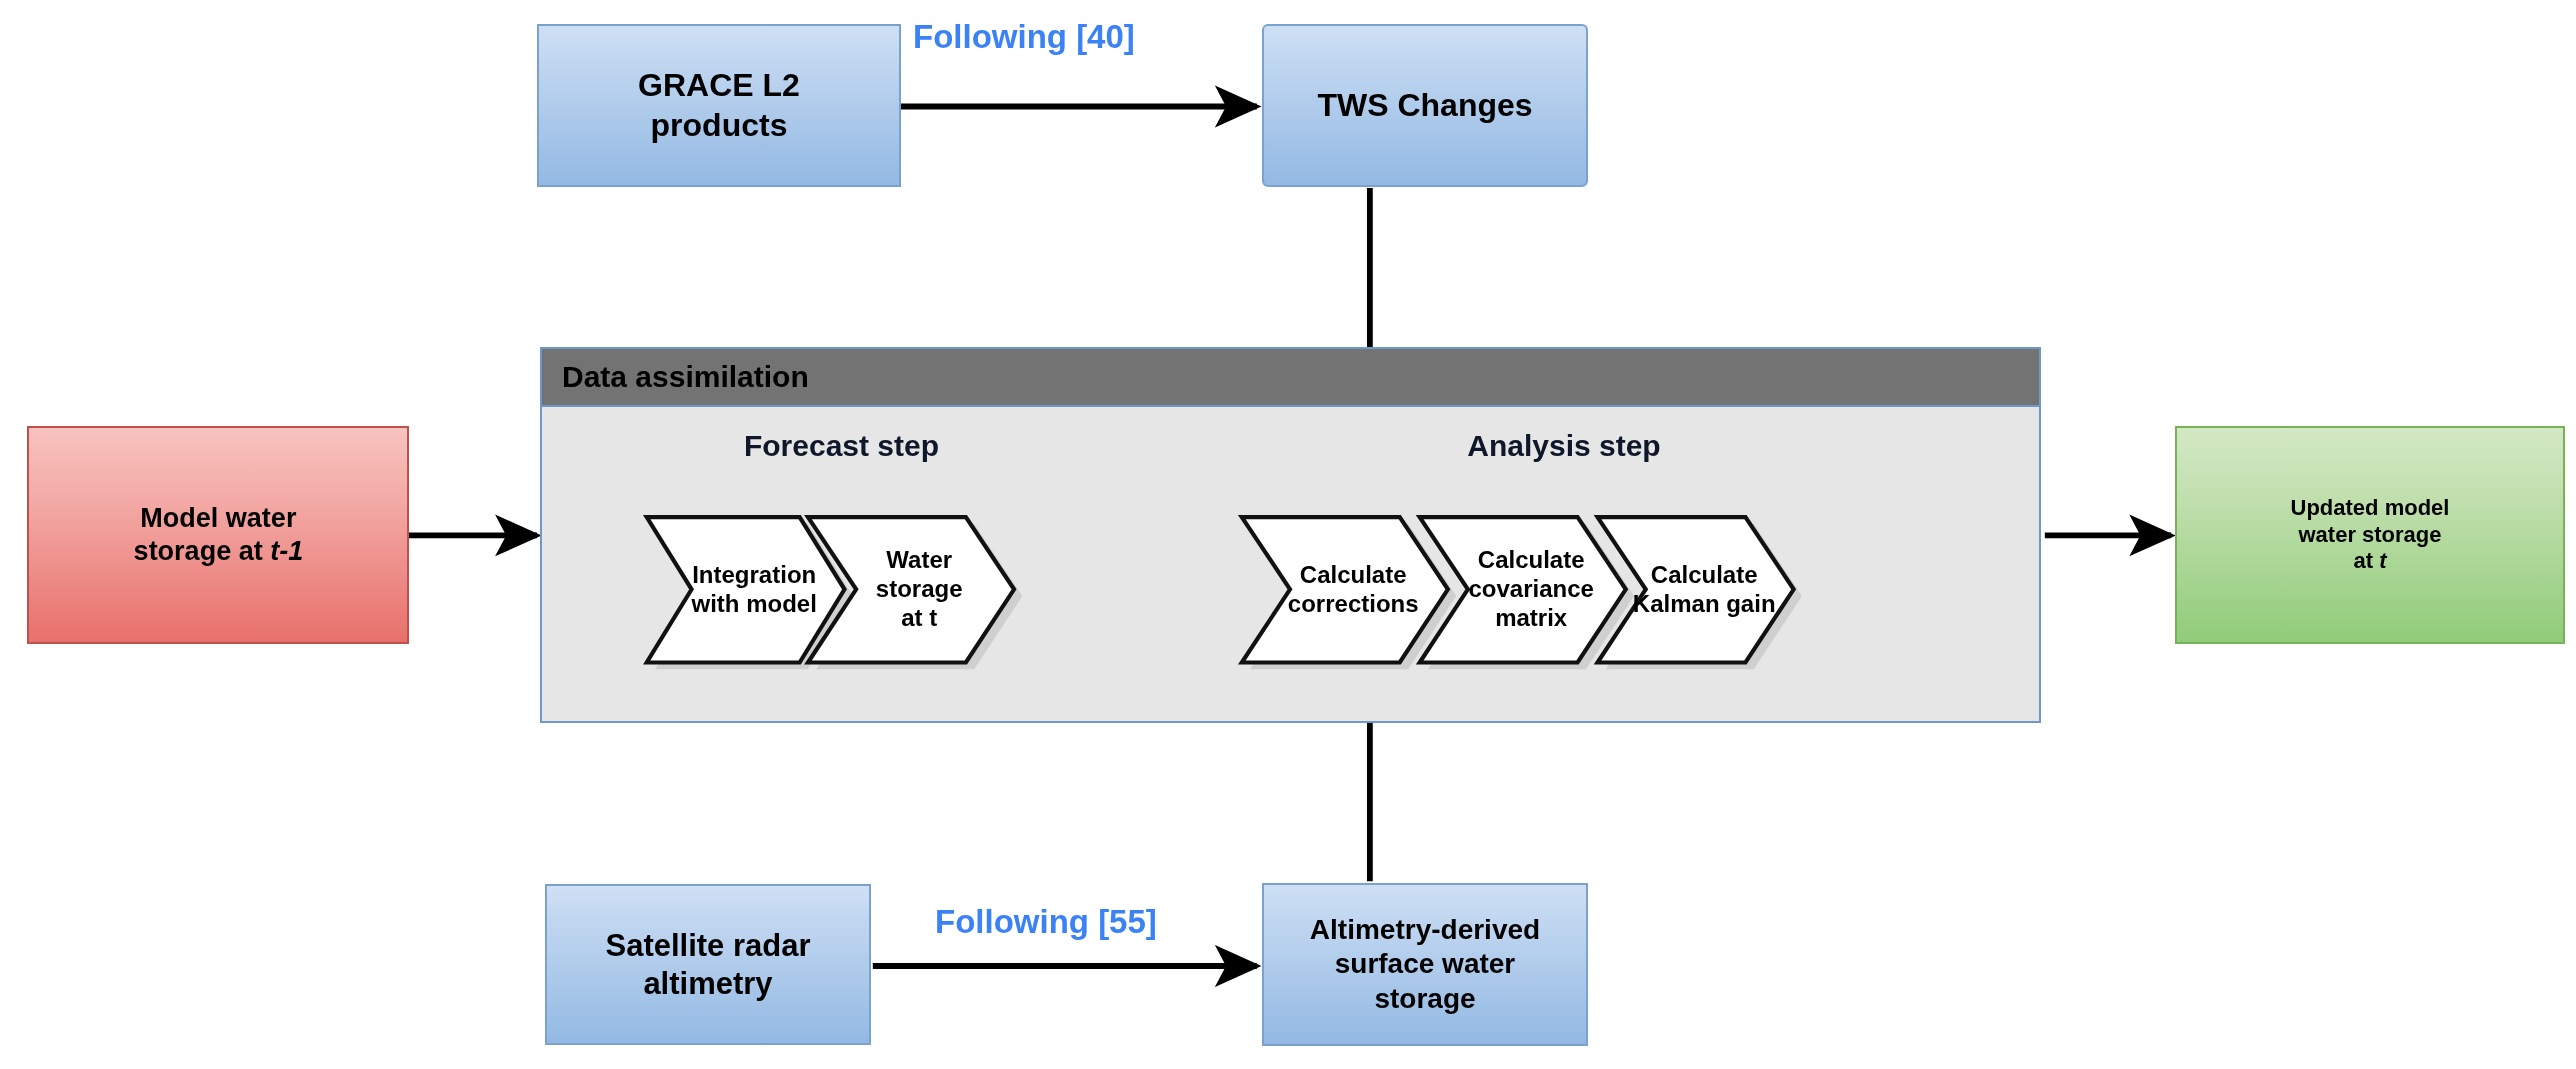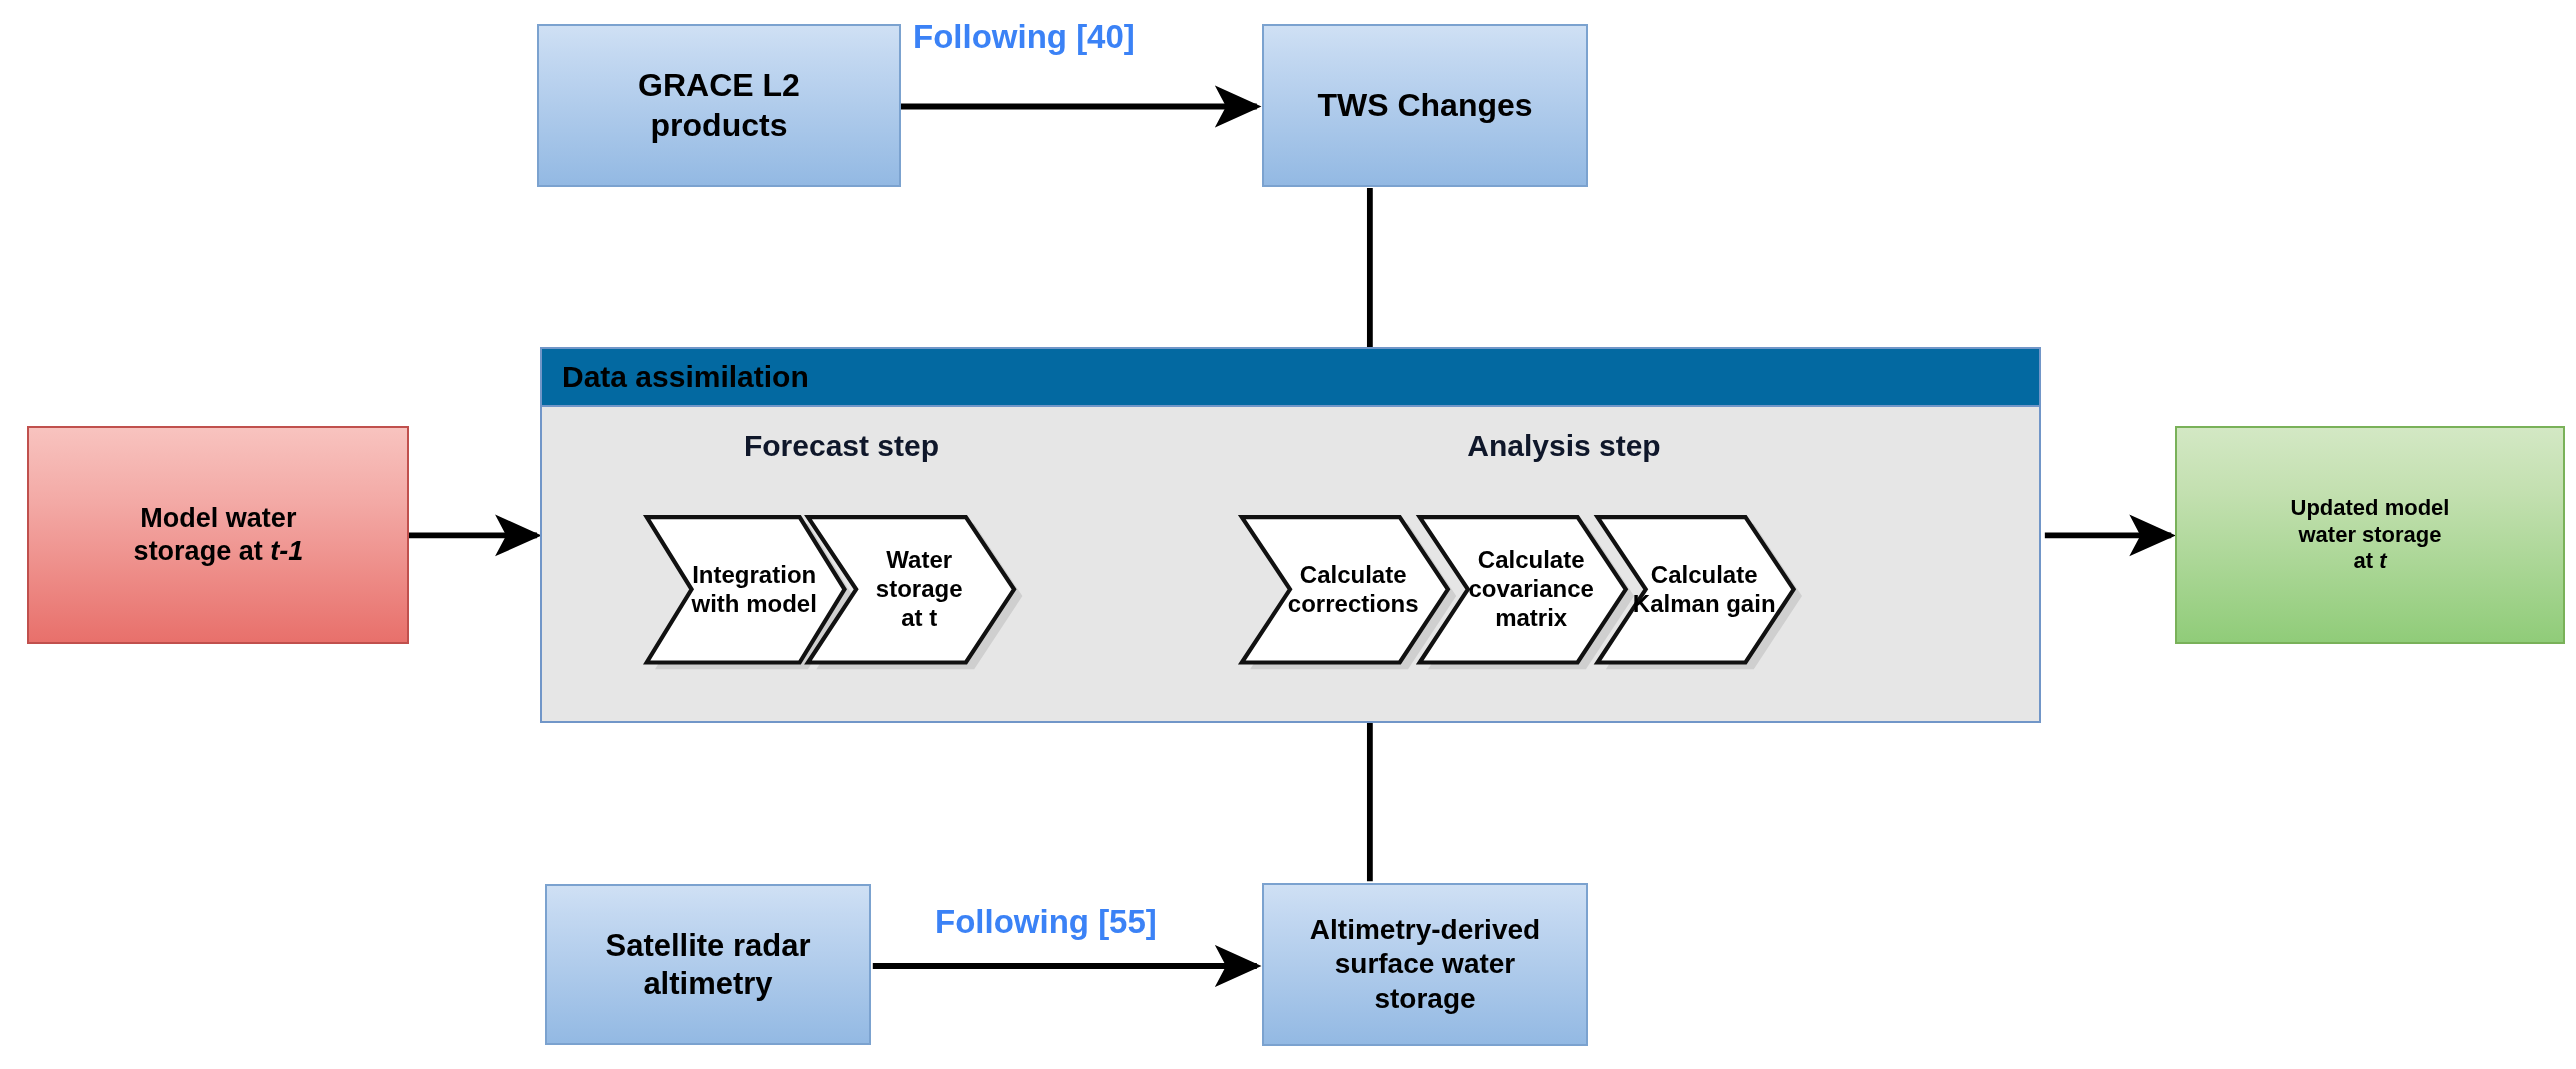--- a/index.html
+++ b/index.html
@@ -40,21 +40,21 @@
   #da-container{
     position:absolute;
     left:540px;top:347px;width:1501px;height:376px;
     box-sizing:border-box;
     border:2.5px solid #7196c8;
     background:#e6e6e6;
   }
   #da-header{
     position:absolute;left:0;top:0;width:100%;height:58px;
     box-sizing:border-box;
-    background:#0369a1;
+    background:#737373;
     border-bottom:2.5px solid #7196c8;
     display:flex;align-items:center;
   }
   #da-header .label{
     padding-left:20px;font-weight:bold;font-size:30px;color:#000;
   }
   .step-title{
     position:absolute;
     font-weight:bold;font-size:30px;color:#0f172a;
     text-align:center;
@@ -172,21 +172,21 @@
     </div>
   </div>
 
   <div class="box box-blue" style="left:537px;top:24px;width:364px;height:81px;font-size:32px;height:163px;">
     <div>
       <div>GRACE L2</div>
       <div>products</div>
     </div>
   </div>
 
-  <div class="box box-blue" style="left:1262px;top:24px;width:326px;height:163px;font-size:32px;">
+  <div class="box box-blue" style="left:1262px;top:24px;width:326px;height:163px;font-size:32px;border-radius:6px;">
     <div>TWS Changes</div>
   </div>
 
   <div class="box box-red" style="left:27.4px;top:426px;width:382px;height:218px;font-size:27px;">
     <div>
       <div>Model water</div>
       <div><span>storage at </span><span class="t">t-1</span></div>
     </div>
   </div>
 

